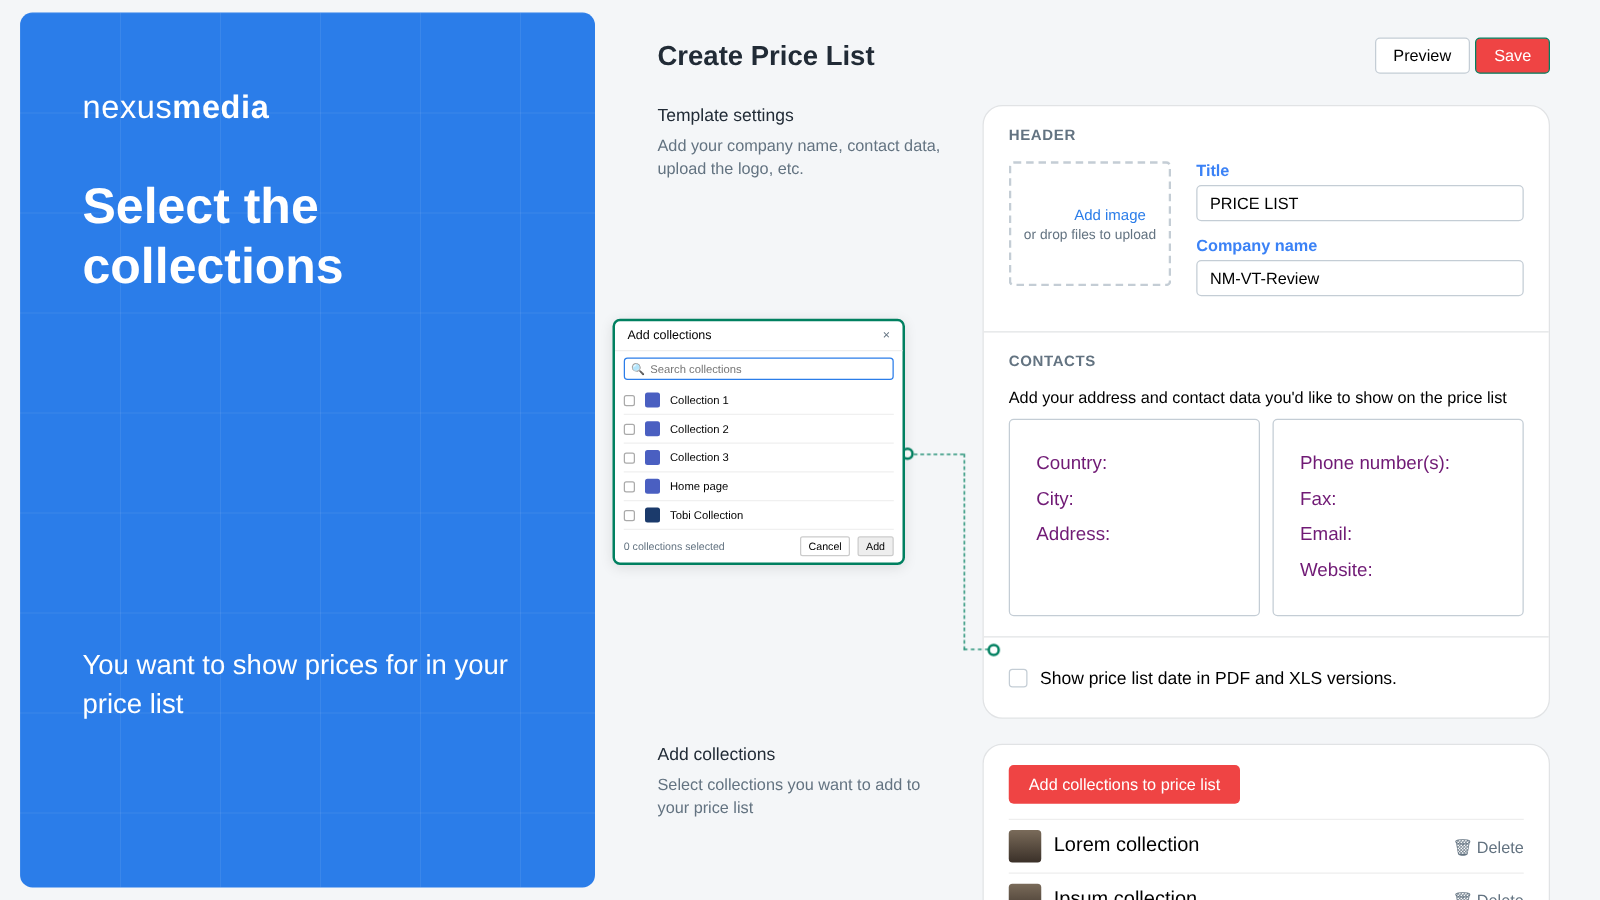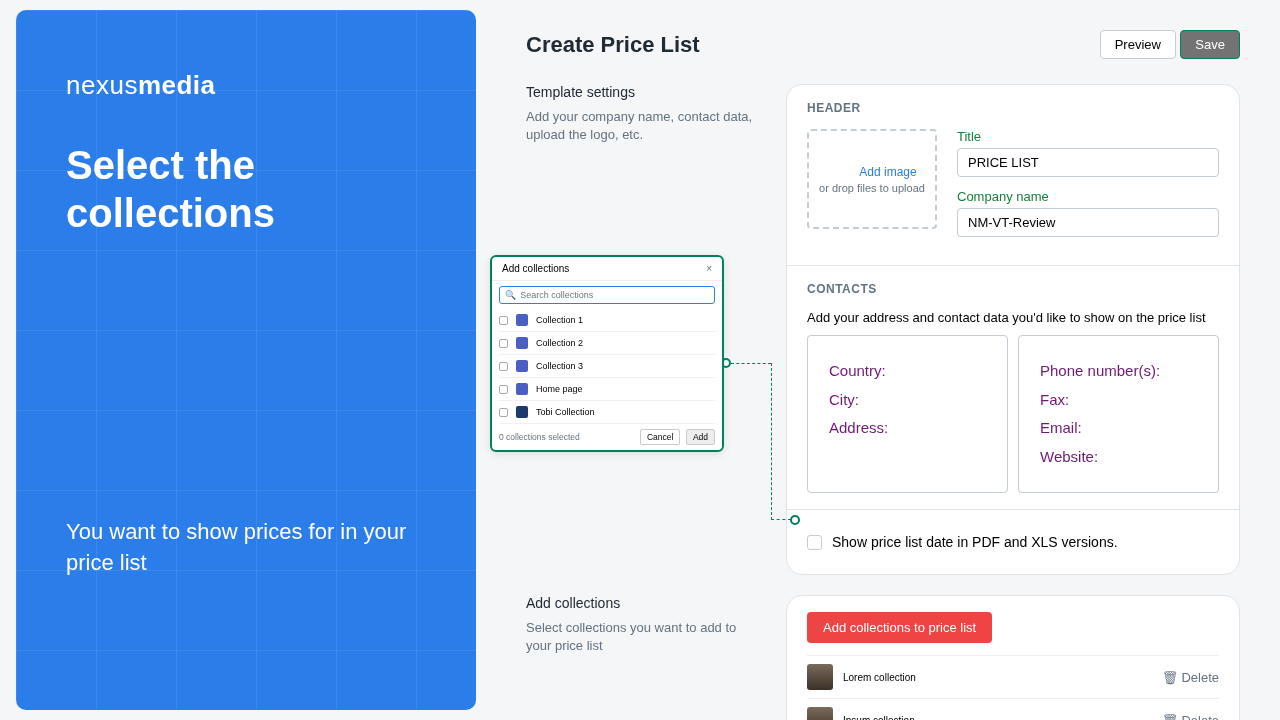--- a/index.html
+++ b/index.html
@@ -7,33 +7,33 @@
 .left-panel { width: 460px; height: 700px; margin: 10px 0 10px 16px; background: #2b7de9; border-radius: 10px; padding: 60px 50px; color: #fff; position: relative; }
 .left-panel::before { content:""; position:absolute; inset:0; background-image: linear-gradient(rgba(255,255,255,0.08) 1px, transparent 1px), linear-gradient(90deg, rgba(255,255,255,0.08) 1px, transparent 1px); background-size: 80px 80px; border-radius:10px; pointer-events:none; }
 .brand { font-size: 26px; font-weight: 300; letter-spacing: 0.5px; margin-bottom: 40px; }
 .brand .bold { font-weight: 700; }
 .hero { font-size: 40px; font-weight: 600; line-height: 1.2; margin-bottom: 280px; }
 .subhero { font-size: 22px; font-weight: 400; line-height: 1.4; }
 .right-panel { flex:1; padding: 30px 40px 0 50px; overflow:auto; position:relative; }
 .page-hdr { display:flex; justify-content:space-between; align-items:center; margin-bottom: 25px; }
 .page-title { font-size: 22px; font-weight: 600; color:#212b36; }
 .btn { display:inline-block; padding: 6px 14px; font-size: 13px; border-radius: 4px; cursor:pointer; border:1px solid #c4cdd5; background:#fff; }
-.btn.primary { background:#737373; border-color:#008060; color:#fff; }
+.btn.primary { background:#ef4444; border-color:#008060; color:#fff; }
 .row { display:flex; gap: 30px; }
 .sidecol { width: 230px; }
 .sidecol h3 { font-size: 14px; color:#212b36; font-weight:400; margin-bottom:8px; }
 .sidecol p { font-size: 13px; color:#637381; line-height:1.4; }
 .card { background:#fff; border-radius:16px; border:1px solid #e1e3e5; flex:1; }
 .card-inner { padding: 16px 20px; }
 .section-lbl { font-size: 12px; font-weight:600; color:#637381; letter-spacing:0.5px; margin-bottom:14px; }
 .hdr-row { display:flex; gap:20px; }
 .img-drop { width:130px; height:100px; border:2px dashed #c4cdd5; border-radius:4px; display:flex; flex-direction:column; align-items:center; justify-content:center; font-size:11px; color:#637381; text-align:center; }
 .img-drop .link { color:#2b7de9; font-size:12px; margin-bottom:3px;margin-left:32px; }
 .fields { flex:1; }
-.field-lbl { font-size:13px; color:#15803d; margin-bottom:4px; }
+.field-lbl { font-size:13px; color:#3b82f6; margin-bottom:4px;font-weight:bold; }
 .field-input { width:100%; border:1px solid #c4cdd5; border-radius:4px; padding:6px 10px; font-size:13px; margin-bottom:12px; }
 .contact-row { display:flex; gap:10px; }
 .contact-box { flex:1; border:1px solid #c4cdd5; border-radius:4px; padding:21px; font-size:15px; color:#701a75; line-height:1.9; }
 .chk-row { display:flex; align-items:center; gap:10px; padding: 24px 20px; border-top:1px solid #e1e3e5; font-size:14px; }
 .chk { width:15px; height:15px; border:1px solid #c4cdd5; border-radius:3px; }
 .modal { width:234px; background:#fff; border:2px solid #008060; border-radius:6px; position:absolute; left:490px; top:255px; font-size:9px; box-shadow:0 2px 10px rgba(0,0,0,0.1); z-index:5; }
 .modal-hdr { display:flex; justify-content:space-between; align-items:center; padding:6px 10px; border-bottom:1px solid #eee; }
 .modal-hdr span { font-size:10px; }
 .modal-close { font-size:12px; color:#637381; cursor:pointer; }
 .modal-search { margin:5px 7px; border:1.5px solid #2b7de9; border-radius:3px; padding:3px 5px; display:flex; align-items:center; gap:4px; }
@@ -44,21 +44,21 @@
 .ml-chk { width:9px; height:9px; border:1px solid #aaa; border-radius:2px; }
 .ml-thumb { width:12px; height:12px; background:#4a5fc1; border-radius:2px; }
 .ml-item:nth-child(5) .ml-thumb { background:#1b3a6b; }
 .modal-ftr { display:flex; justify-content:space-between; align-items:center; padding:5px 7px; }
 .modal-ftr .cnt { font-size:8.5px; color:#637381; }
 .modal-ftr .btns button { font-size:8.5px; padding:2px 6px; border:1px solid #ccc; background:#fff; border-radius:2px; margin-left:3px; }
 .modal-ftr .btns button:last-child { background:#eee; }
 .add-btn { background:#ef4444; color:#fff; border:none; padding:8px 16px; border-radius:4px; font-size:13px; cursor:pointer; margin-bottom:12px; display:inline-flex; align-items:center; }
 .coll-item { display:flex; align-items:center; gap:10px; padding:8px 0; border-top:1px solid #eee; }
 .coll-thumb { width:26px; height:26px; background:linear-gradient(#7a6b5a,#3a3028); border-radius:3px; }
-.coll-name { flex:1; font-size:10px; }
+.coll-name { flex:1; font-size:16px; }
 .del { font-size:13px; color:#637381; display:flex; align-items:center; gap:3px; cursor:pointer; }
 .ftr-btns { display:flex; justify-content:flex-end; gap:10px; padding:20px 0 30px; border-top:1px solid #e1e3e5; margin-top:20px; }
 .connector { position:absolute; pointer-events:none; z-index:4; }
 .dot { width:10px; height:10px; border:2px solid #008060; background:#fff; border-radius:50%; position:absolute; }
 .dashline { position:absolute; border:1.5px dashed #008060; }
 </style>
 </head>
 <body>
 
 <div class="left-panel">

